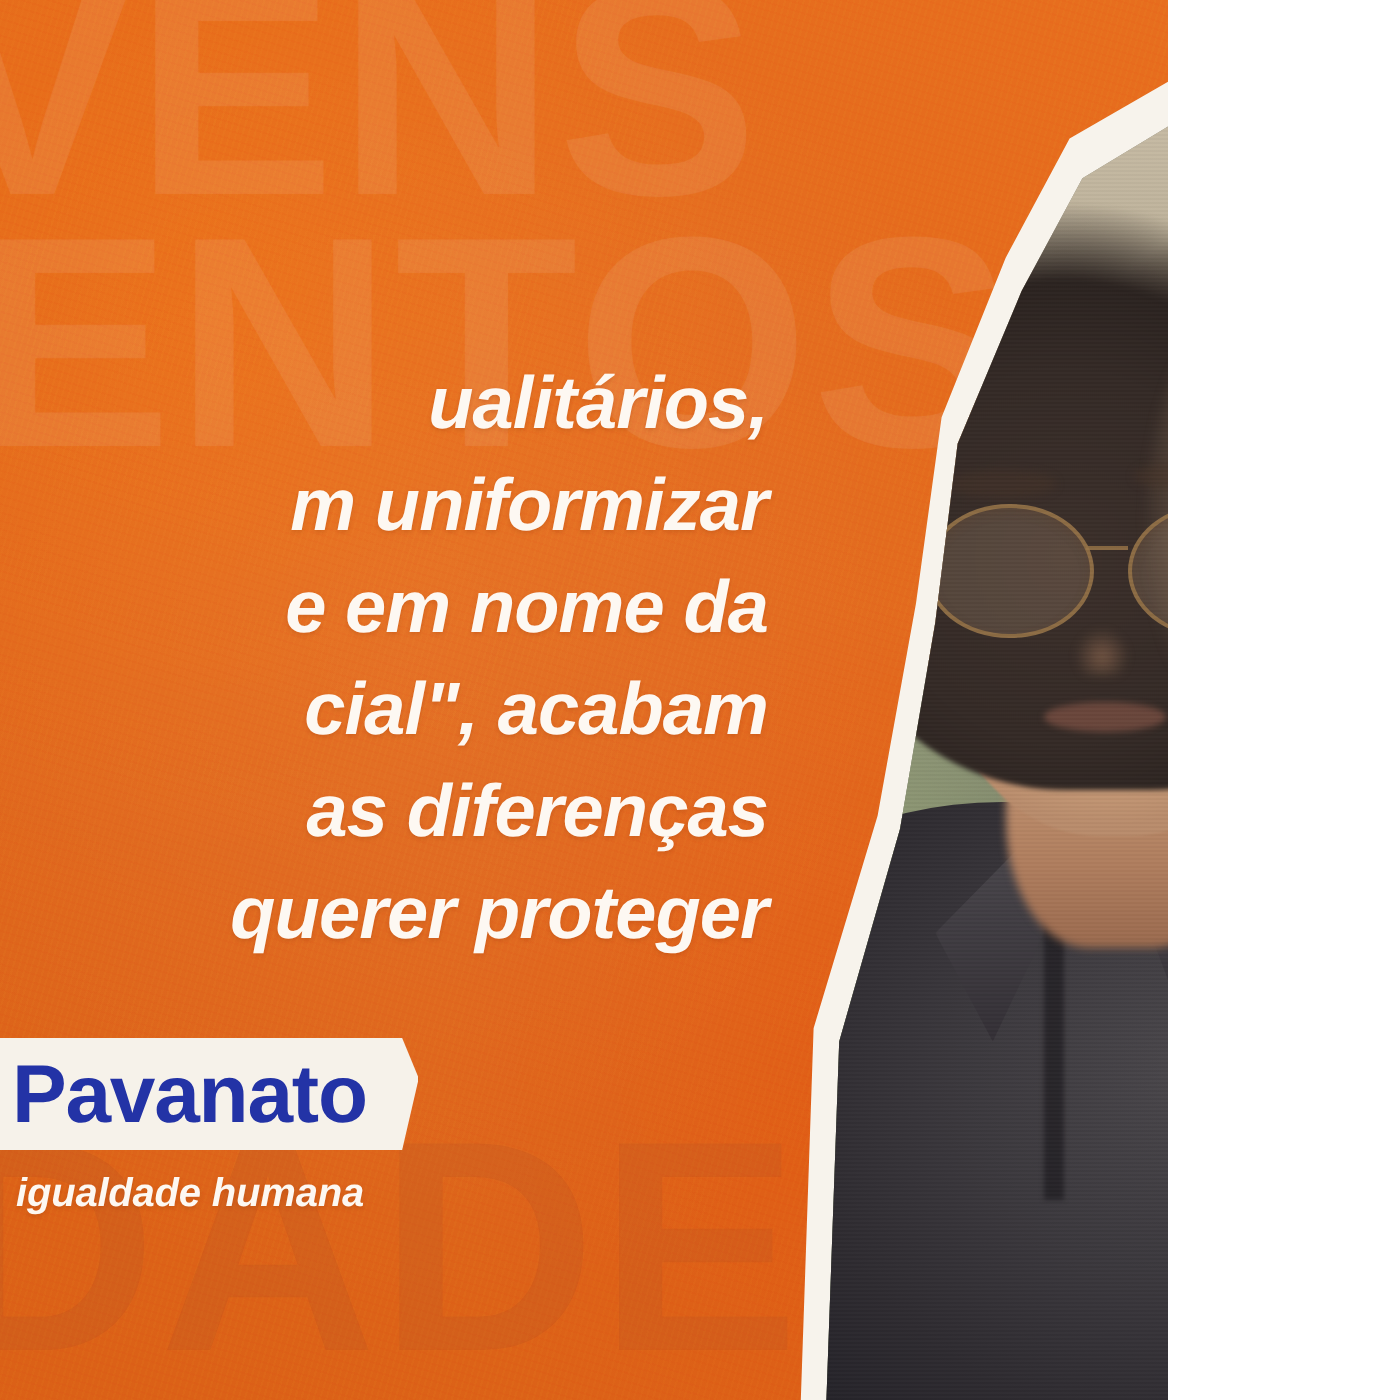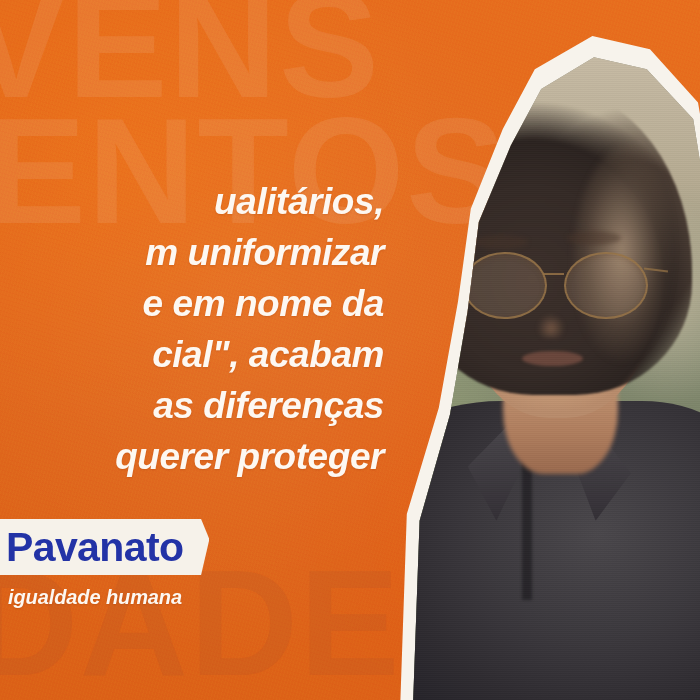--- a/index.html
+++ b/index.html
@@ -6,21 +6,21 @@
     margin: 0;
     padding: 0;
     background: #ffffff;
   }
   body {
     font-family: "Liberation Sans", sans-serif;
   }
 
   .card {
     position: relative;
-    width: 700px;
+    width: 584px;
     height: 700px;
     overflow: hidden;
     background: #e2671a;
   }
 
   
   .bg-base {
     position: absolute;
     inset: 0;
     background: #e2671a;

